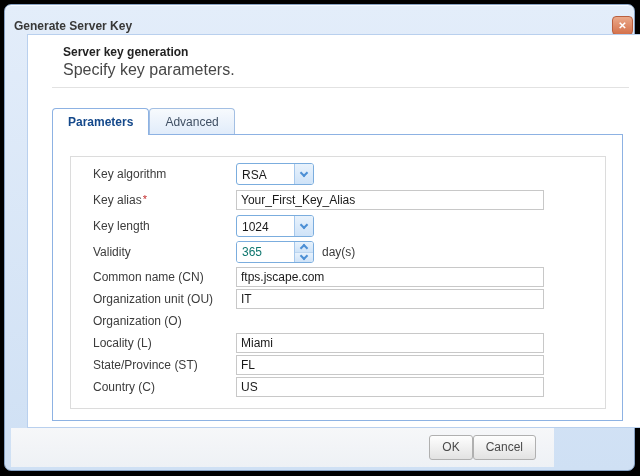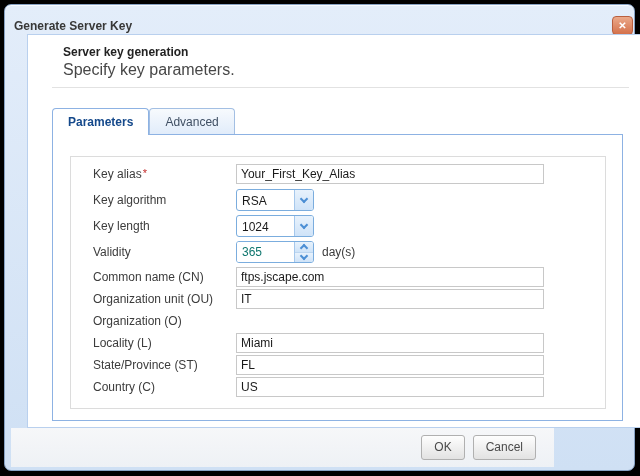--- a/index.html
+++ b/index.html
@@ -91,21 +91,21 @@
   .spin-up, .spin-down {
     flex:1; background:linear-gradient(#e8f2fc, #cfe3f8);
     display:flex; align-items:center; justify-content:center; cursor:pointer;
   }
   .spin-up { border-bottom:1px solid #bcd6f0; }
   .suffix { margin-left:8px; font-size:12px; color:#3c3c3c; }
 
   .footer {
     position:absolute; left:6px; top:423px; width:543px; height:39px;
     background:linear-gradient(#f6f7f9, #eef1f5);
-    display:flex; align-items:center; justify-content:flex-end; gap:8px; padding-right:18px;
+    display:flex; align-items:center; justify-content:flex-end; padding-right:18px;
   }
   .btn {
     min-width:40px; height:25px; padding:3px 12px 4px;
     border:1px solid #b0b0b0; border-radius:3px;
     background:linear-gradient(#fefefe, #e2e2e2);
     font-family:"Liberation Sans", sans-serif; font-size:12px; color:#4a4a4a; cursor:pointer;
   }
 </style>
 </head>
 <body>
@@ -127,34 +127,34 @@
     </div>
     <div class="sep"></div>
 
     <div class="tabs">
       <div class="tab active">Parameters</div>
       <div class="tab">Advanced</div>
     </div>
 
     <div class="tabpanel">
       <div class="fieldset">
-
-        <div class="row spaced">
-          <label class="lbl"><span>Key alias</span><span class="req">*</span></label>
-          <input class="ti" value="Your_First_Key_Alias" style="">
-        </div>
 
         <div class="row spaced">
           <label class="lbl">Key algorithm</label>
           <div class="combo">
             <div class="combo-text">RSA</div>
             <div class="combo-trigger">
                 <i class="chev-down"></i>
               </div>
           </div>
+        </div>
+
+        <div class="row spaced">
+          <label class="lbl"><span>Key alias</span><span class="req">*</span></label>
+          <input class="ti" value="Your_First_Key_Alias" style="">
         </div>
 
         <div class="row spaced">
           <label class="lbl">Key length</label>
           <div class="combo">
             <div class="combo-text">1024</div>
             <div class="combo-trigger">
                 <i class="chev-down"></i>
               </div>
           </div>

